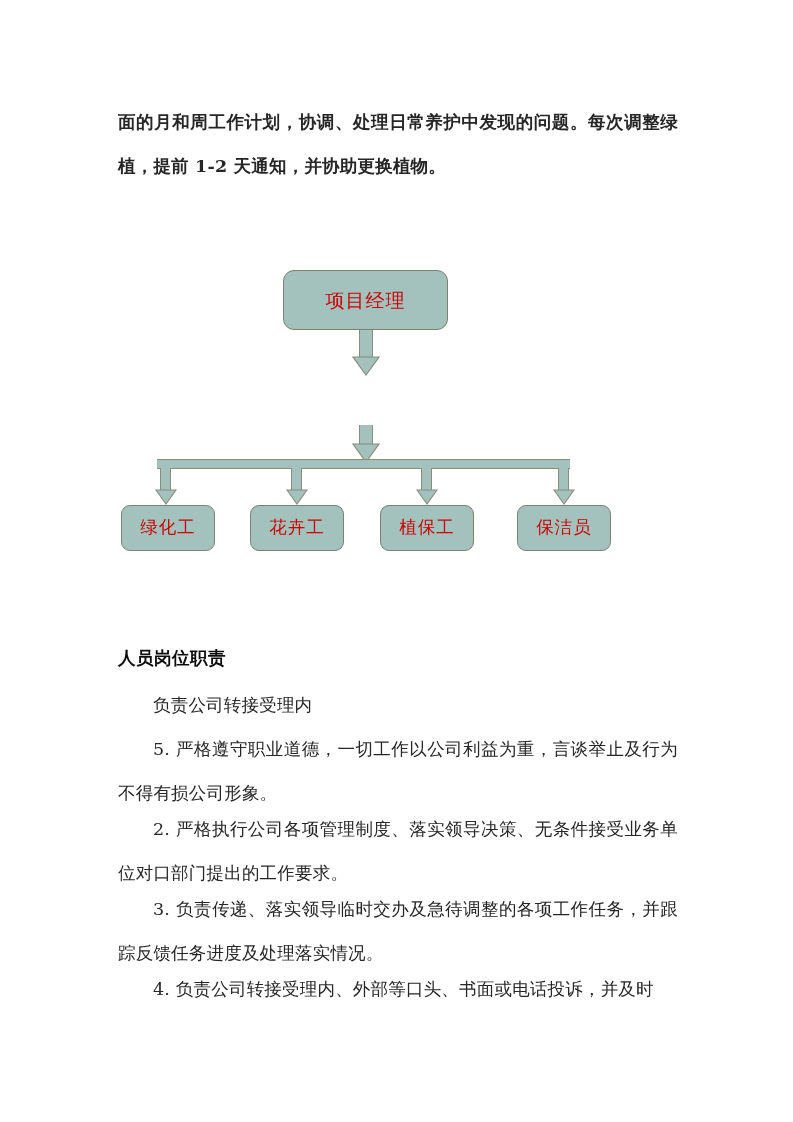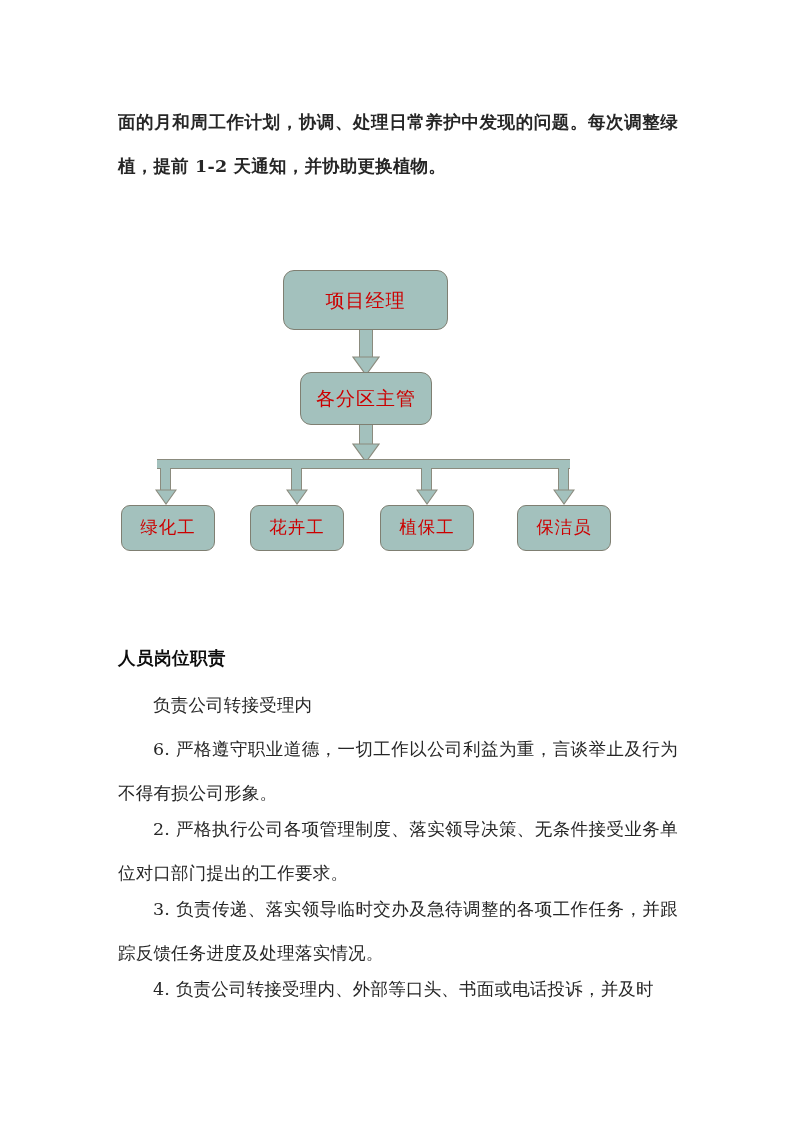--- a/index.html
+++ b/index.html
@@ -109,23 +109,20 @@
 
     <div class="node" style="left:283px; top:266px; width:165px; height:60px;">
       <span>项目经理</span>
     </div>
 
     <div class="conn-v" style="left:359px; top:326px; width:14px; height:30px;"></div>
     <svg class="bigarrow" style="left:352px; top:352px;" width="28" height="20" viewBox="0 0 28 20">
       <polygon points="1,1 27,1 14,19" fill="#a3c1bd" stroke="#8b8b7e" stroke-width="1.2"></polygon>
     </svg>
 
-    <div class="node" style="left:300px; top:368px; width:132px; height:53px;">
-      <span>各分区主管</span>
-    </div>
 
     <div class="conn-v" style="left:359px; top:421px; width:14px; height:22px;"></div>
     <svg class="bigarrow" style="left:352px; top:439px;" width="28" height="20" viewBox="0 0 28 20">
       <polygon points="1,1 27,1 14,19" fill="#a3c1bd" stroke="#8b8b7e" stroke-width="1.2"></polygon>
     </svg>
 
     <div class="conn-h" style="left:157px; top:455px; width:413px; height:10px;"></div>
 
     <div class="conn-v" style="left:160px; top:464px; width:11px; height:24px;"></div>
     <svg class="bigarrow" style="left:155px; top:485px;" width="22" height="16" viewBox="0 0 22 16">
@@ -162,21 +159,21 @@
     <div class="node small" style="left:380px; top:501px; width:94px; height:46px;">
       <span>植保工</span>
     </div>
 
   </div>
 
   <div class="heading" style="top: 643px; font-family: Liberation Serif, serif;">人员岗位职责</div>
 
   <div class="para indent" style="top: 683px;">负责公司转接受理内</div>
 
-  <div class="para indent" style="top: 727px;">6. 严格遵守职业道德，一切工作以公司利益为重，言谈举止及行为不得有损公司形象。</div>
+  <div class="para indent" style="top: 727px;">5. 严格遵守职业道德，一切工作以公司利益为重，言谈举止及行为不得有损公司形象。</div>
 
   <div class="para indent" style="top: 807px;">2. 严格执行公司各项管理制度、落实领导决策、无条件接受业务单位对口部门提出的工作要求。</div>
 
   <div class="para indent" style="top: 887px;">3. 负责传递、落实领导临时交办及急待调整的各项工作任务，并跟踪反馈任务进度及处理落实情况。</div>
 
   <div class="para indent" style="top: 967px;">4. 负责公司转接受理内、外部等口头、书面或电话投诉，并及时</div>
 
 </div>
 
 </body></html>

